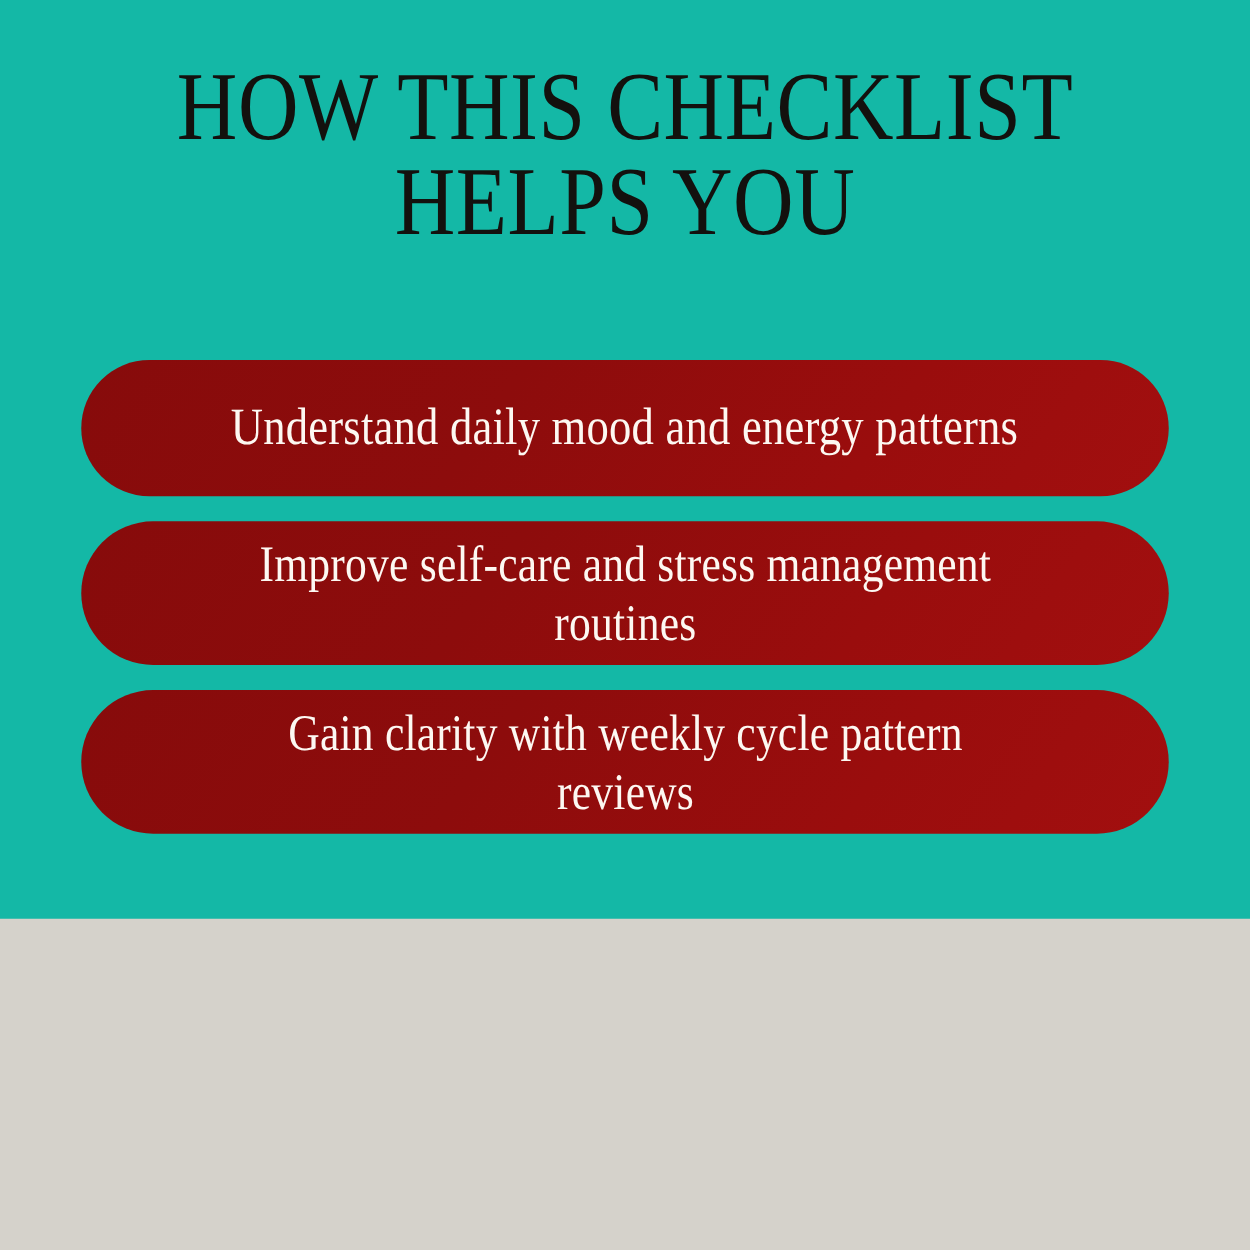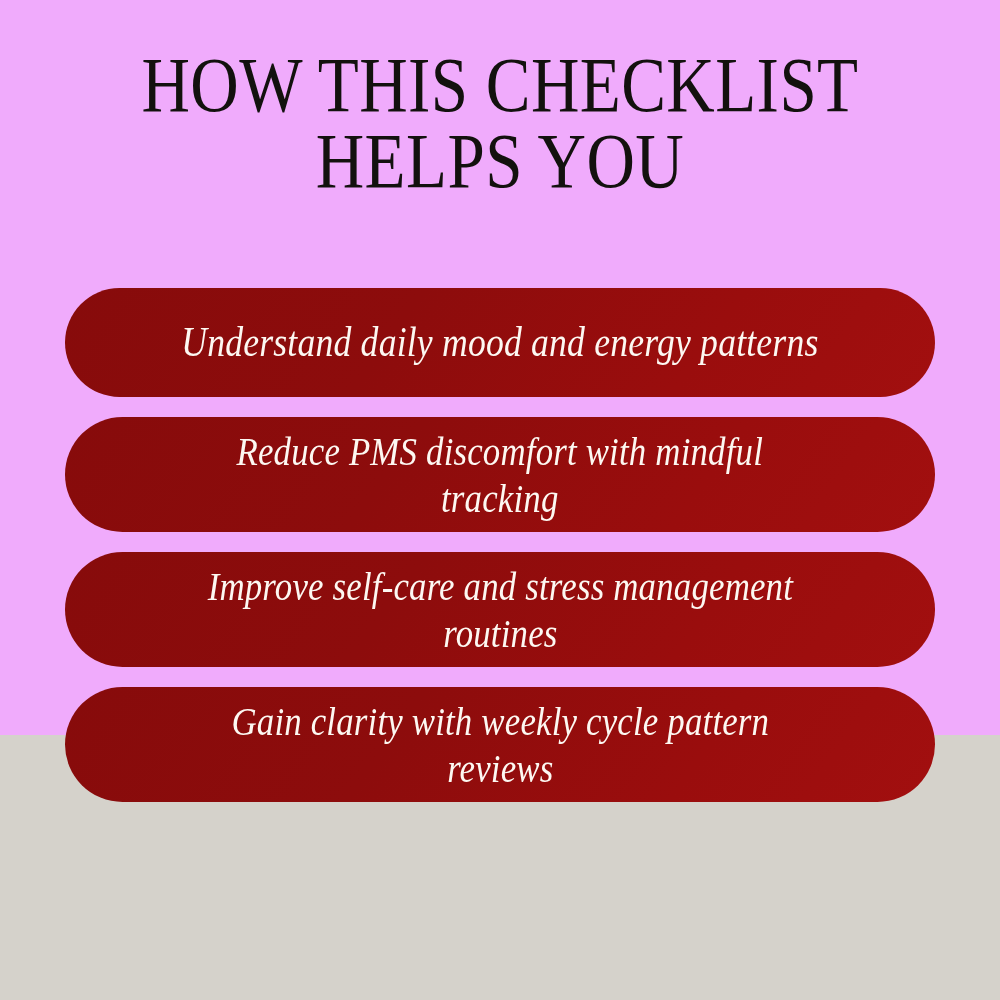--- a/index.html
+++ b/index.html
@@ -12,21 +12,21 @@
     height: 1000px;
     background: #d5d2cb;
     font-family: "Liberation Serif", "DejaVu Serif", serif;
     overflow: hidden;
   }
 
   #poster {
     position: relative;
     width: 1000px;
     height: 735px;
-    background: #f0abfc;
+    background: #14b8a6;
     box-sizing: border-box;
   }
 
   
   .title-block {
     position: absolute;
     left: 0;
     top: 52px;
     width: 1000px;
     text-align: center;
@@ -58,21 +58,20 @@
     position: relative;
     width: 870px;
     box-sizing: border-box;
     background: linear-gradient(125deg, #870b0b 0%, #8d0c0c 38%, #9a0d0d 72%, #a20f0f 100%);
     border-radius: 60px;
     margin-bottom: 20px;
     display: flex;
     align-items: center;
     justify-content: center;
     padding: 0 58px;
-    font-style: italic;
   }
   .pill.one-line { height: 109px; }
   .pill.two-line { height: 115px; }
   .pill:last-child { margin-bottom: 12px; }
 
   .pill-text {
     color: #fdf8f2;
     font-family: "Liberation Serif", "DejaVu Serif", serif;
     font-weight: 400;
     font-size: 41px;
@@ -94,24 +93,20 @@
     <span class="title-line line1">HOW THIS CHECKLIST</span>
     <span class="title-line line2">HELPS YOU</span>
   </div>
 
   <div class="pill-list">
 
     <div class="pill one-line">
       <span class="pill-text">Understand daily mood and energy patterns</span>
     </div>
 
-    <div class="pill two-line">
-      <span class="pill-text">Reduce PMS discomfort with mindful
-tracking</span>
-    </div>
 
 
     <div class="pill two-line">
       <span class="pill-text">Improve self-care and stress management
 routines</span>
     </div>
 
     <div class="pill two-line">
       <span class="pill-text">Gain clarity with weekly cycle pattern
 reviews</span>

